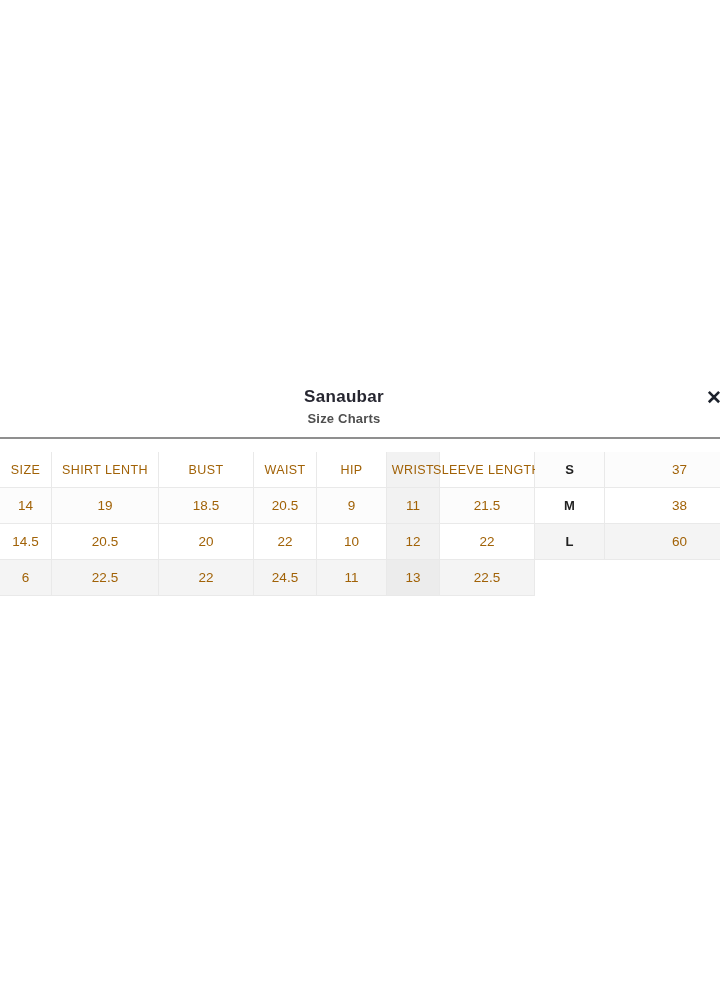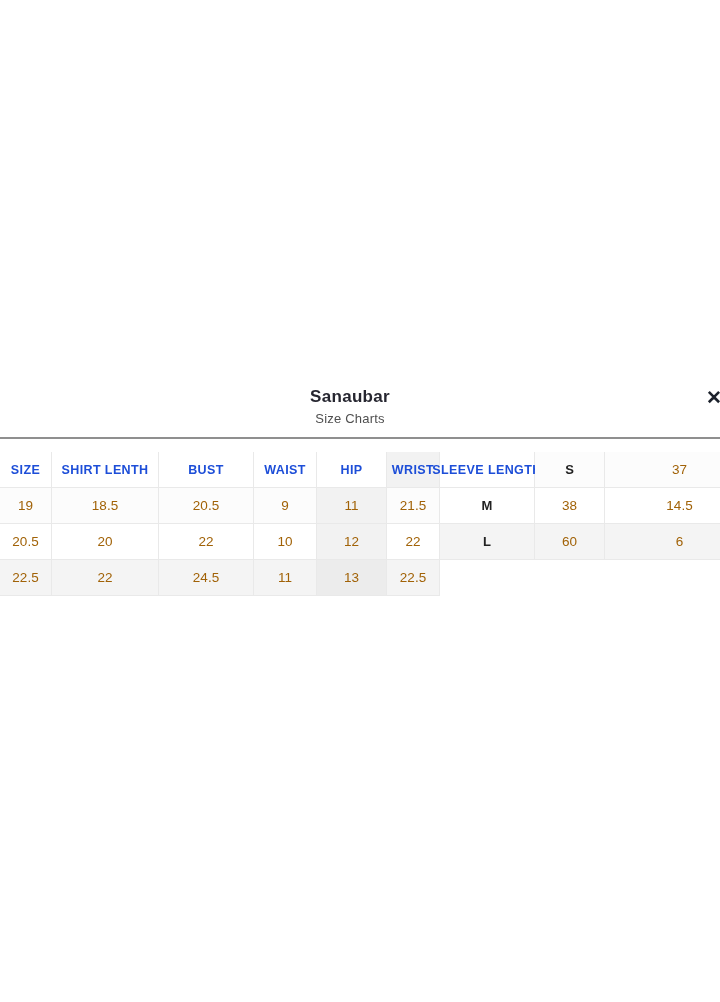--- a/index.html
+++ b/index.html
@@ -19,34 +19,34 @@
     position: absolute;
     top: 0;
     left: 0;
     width: 720px;
     height: 1002px;
     background: #ffffff;
   }
   .modal-header {
     position: absolute;
     top: 386px;
-    left: 18px;
+    left: 12px;
     width: 664px;
     text-align: center;
   }
   .modal-title {
     font-size: 17px;
     font-weight: 700;
     color: #262630;
     letter-spacing: 0.3px;
     line-height: 22px;
   }
   .modal-subtitle {
     font-size: 13px;
-    font-weight: 400;
+    font-weight: 700;
     color: #4f4f4f;
     letter-spacing: 0.2px;
     line-height: 19px;
     margin-top: 1px;
   }
   .close-btn {
     position: absolute;
     top: 385px;
     right: -8px;
     width: 28px;
@@ -83,22 +83,22 @@
     border-right: 1px solid #e9e9e9;
     border-bottom: 1px solid #e9e9e9;
     display: flex;
     align-items: center;
     justify-content: center;
     background: #ffffff;
     box-sizing: border-box;
   }
   .cell.head {
     font-size: 12.5px;
-    font-weight: 700;
-    color: #1d4ed8;
+    font-weight: 400;
+    color: #a16207;
     letter-spacing: 0.4px;
     white-space: nowrap;
   }
   .cell.val {
     font-size: 13.5px;
     font-weight: 400;
     color: #a16207;
   }
   .cell.size-col {
     font-size: 13px;
@@ -143,20 +143,21 @@
     <div class="cell head">SIZE</div>
     <div class="cell head">SHIRT LENTH</div>
     <div class="cell head">BUST</div>
     <div class="cell head">WAIST</div>
     <div class="cell head">HIP</div>
     <div class="cell head hl">WRIST</div>
     <div class="cell head">SLEEVE LENGTH</div>
 
     <div class="cell size-col row-s">S</div>
     <div class="cell val row-s">37</div>
+    <div class="cell val row-s">14</div>
     <div class="cell val row-s">19</div>
     <div class="cell val row-s">18.5</div>
     <div class="cell val row-s">20.5</div>
     <div class="cell val row-s">9</div>
     <div class="cell val row-s hl">11</div>
     <div class="cell val row-s">21.5</div>
 
     <div class="cell size-col">M</div>
     <div class="cell val">38</div>
     <div class="cell val">14.5</div>

